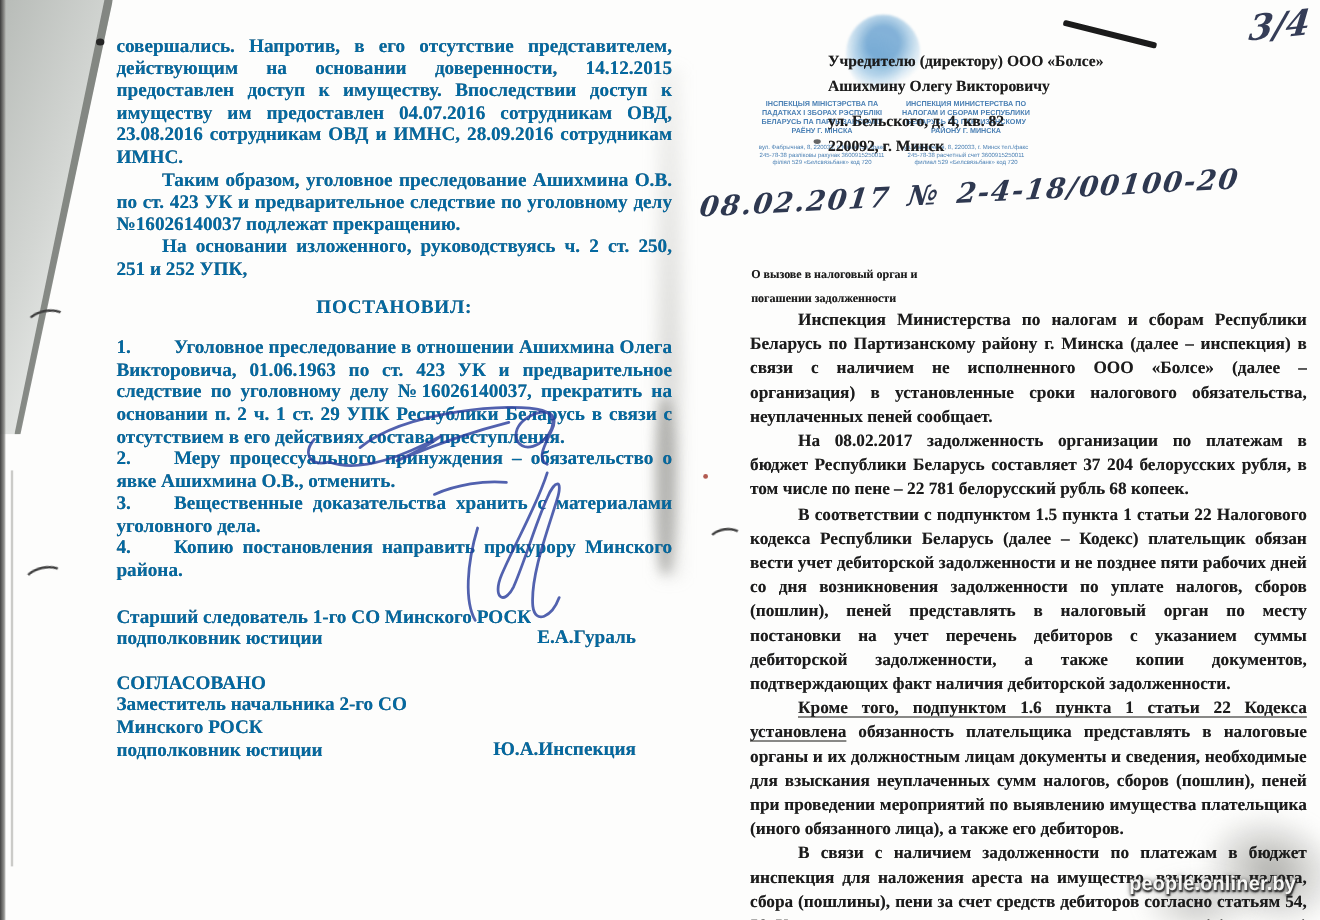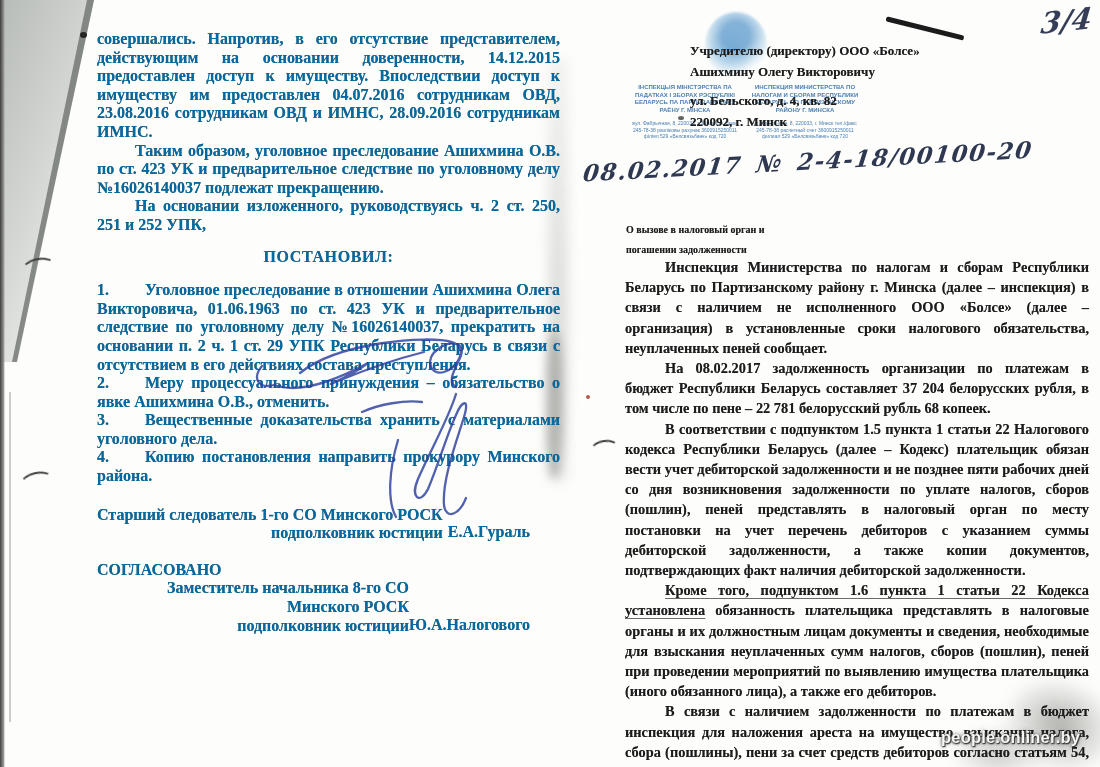--- a/index.html
+++ b/index.html
@@ -39,21 +39,21 @@
   
   .page-left{position:absolute;left:97px;top:30px;width:463px;
     color:#0369a1;font-weight:bold;font-size:16px;line-height:18.6px;
     text-align:justify;text-shadow:0 0 .4px rgba(20,20,20,.55);}
   .page-left p{margin:0;}
   .indent{text-indent:38px;}
   .resolve-heading{text-align:center;margin:13px 0 15px 0 !important;letter-spacing:.6px;text-indent:0;}
   .item .inum{display:inline-block;min-width:14px;}
   .item .igap{display:inline-block;width:34px;}
   .sig-block{margin-top:20px;}
-  .sig-row{display:flex;justify-content:space-between;align-items:flex-end;text-align:right;}
+  .sig-row{display:flex;justify-content:space-between;align-items:flex-end;text-align:left;}
   .sig-name{white-space:nowrap;padding-right:30px;padding-bottom:1px;margin-top:17px;}
   .agreed{margin-top:18px !important;}
 
   
   .page-right{position:absolute;left:623px;top:0;width:467px;height:767px;color:#1c1c1c;}
   .sheet-no{position:absolute;left:418px;top:4px;font-size:29px;font-style:italic;font-weight:bold;
     color:#353d57;transform:rotate(-6deg) skewX(-12deg);font-family:"DejaVu Serif",serif;}
   .black-dash{position:absolute;left:262px;top:26px;width:80px;height:4.5px;background:#1b1b1b;
     transform:rotate(14deg);border-radius:2px;}
   .emblem{position:absolute;left:82px;top:12px;width:62px;height:66px;border-radius:50%;
@@ -125,24 +125,24 @@
     <div class="sig-row">
       <div>
         <div>Старший следователь 1-го СО Минского РОСК</div>
         <div>подполковник юстиции</div>
       </div>
       <div class="sig-name">Е.А.Гураль</div>
     </div>
     <p class="agreed">СОГЛАСОВАНО</p>
     <div class="sig-row">
       <div>
-        <div>Заместитель начальника 8-го СО Минского РОСК</div>
+        <div>Заместитель начальника 2-го СО Минского РОСК</div>
         <div>подполковник юстиции</div>
       </div>
-      <div class="sig-name">Ю.А.Налогового</div>
+      <div class="sig-name">Ю.А.Инспекция</div>
     </div>
   </div>
 </div>
 
 <svg class="ink-svg" width="1100" height="767" viewBox="0 0 1100 767">
   <g style="stroke:var(--signature-ink,#2c3f9e);" fill="none" stroke-width="2.3" stroke-linecap="round" opacity="0.82">
 
     <path d="M262,366 C252,378 258,389 274,385 C302,395 340,378 368,363 C350,377 316,390 338,381 C372,367 404,357 424,352"></path>
     <path d="M300,373 C338,342 428,335 452,342 C469,347 458,368 444,372 C430,376 424,359 438,349 C452,339 467,343 460,358 C454,371 447,382 456,387"></path>
 

